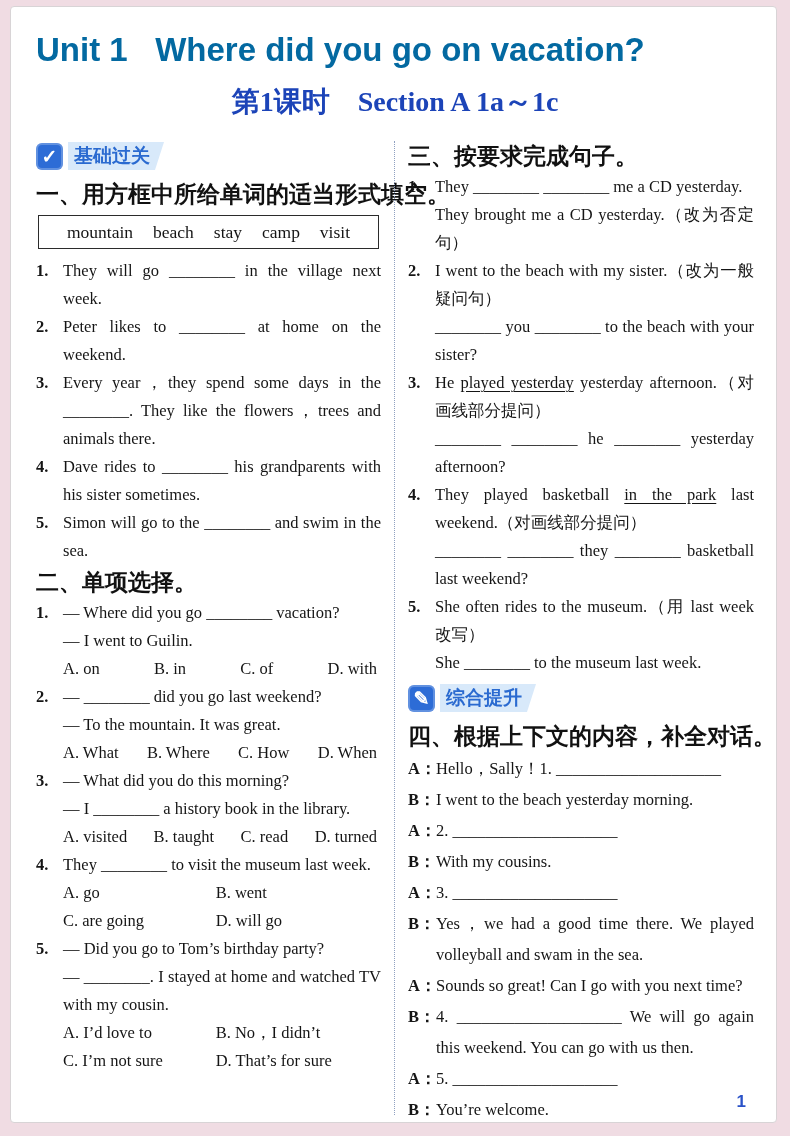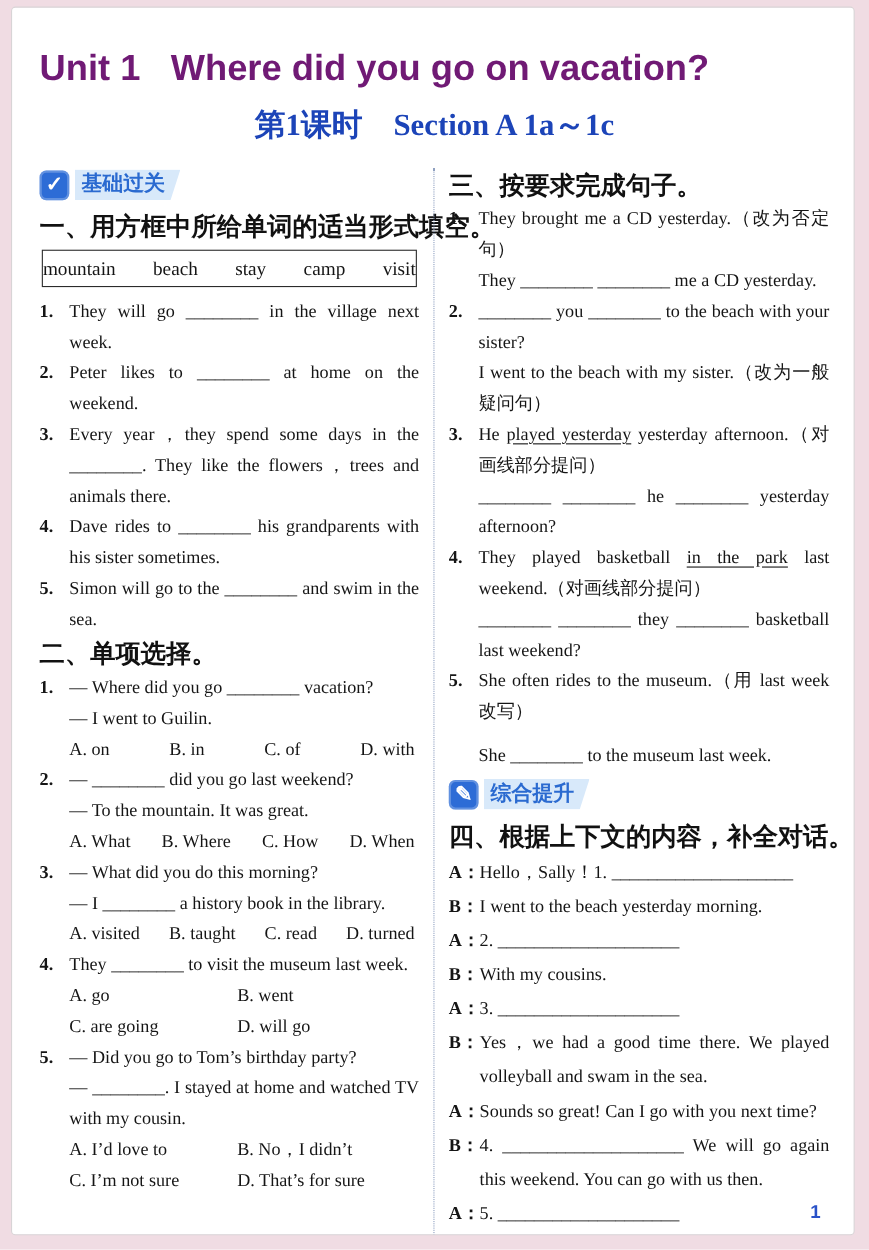--- a/index.html
+++ b/index.html
@@ -11,24 +11,24 @@
     -webkit-font-smoothing:antialiased;
   }
   .page{
     position:absolute;top:6px;left:10px;right:13px;bottom:13px;
     background:#ffffff;border:1px solid #d8d4d6;border-radius:4px;
     overflow:hidden;
   }
   .content{position:absolute;top:0;left:25px;right:22px;bottom:0;}
 
   .title{
-    margin-top:36px;
+    margin-top:24px;
     font-family:"Liberation Sans",sans-serif;
     font-weight:bold;font-size:33px;letter-spacing:0px;
-    color:#701a75;white-space:pre-wrap;
+    color:#0369a1;white-space:pre-wrap;
   }
   .subtitle{
     margin-top:14px;text-align:center;
     font-family:"Liberation Serif",serif;
     font-weight:bold;font-size:28px;color:#1c44b8;white-space:pre-wrap;
   }
 
   .cols{display:flex;margin-top:18px;align-items:stretch;}
   .col-left{width:345px;}
   .divider{width:0;border-left:1px dotted #8fa0c0;margin:2px 13px 10px 13px;}
@@ -51,28 +51,28 @@
 
   .sec-heading{
     font-family:"Liberation Sans",sans-serif;font-weight:bold;
     font-size:23px;line-height:30px;color:#111;margin:2px 0 2px 0;
     white-space:nowrap;
   }
 
   .wordbox{
     border:1.5px solid #2b2b2b;margin:6px 2px 8px 2px;
     display:flex;justify-content:space-between;align-items:center;
-    padding:4px 0;font-size:17.5px;line-height:24px;
+    padding:4px 28px;font-size:17.5px;line-height:24px;
   }
 
   .item{display:flex;margin:0;}
   .num{width:27px;flex:0 0 auto;font-weight:bold;font-size:16.5px;line-height:28px;}
   .itext{flex:1;min-width:0;font-size:16.5px;line-height:28px;text-align:justify;}
   .itext div{text-align:justify;}
-  .itext .last{text-align:left;margin-top:12px;}
+  .itext .last{text-align:left;}
 
   .opts-row{display:flex;justify-content:space-between;padding-right:4px;text-align:left;}
   .opts-grid{display:grid;grid-template-columns:48% 52%;text-align:left;}
   .opts-row span,.opts-grid span{white-space:pre;}
 
   .ul{text-decoration:underline;text-underline-offset:3px;}
 
   .dline{display:flex;font-size:16.5px;line-height:31px;}
   .speaker{width:28px;flex:0 0 auto;font-weight:bold;}
   .dtext{flex:1;min-width:0;text-align:justify;}
@@ -207,30 +207,30 @@
 
       <div class="divider"></div>
 
       <div class="col-right">
 
         <div class="sec-heading">三、按要求完成句子。</div>
 
         <div class="item">
           <span class="num">1.</span>
           <div class="itext">
+            <div>They ________ ________ me a CD yesterday.</div>
             <div><span>They brought me a CD yesterday.（改为否定句）</span><span class="ul"></span><span></span></div>
-            <div>They ________ ________ me a CD yesterday.</div>
           </div>
         </div>
 
         <div class="item">
           <span class="num">2.</span>
           <div class="itext">
+            <div><span>I went to the beach with my sister.（改为一般疑问句）</span><span class="ul"></span><span></span></div>
             <div>________ you ________ to the beach with your sister?</div>
-            <div><span>I went to the beach with my sister.（改为一般疑问句）</span><span class="ul"></span><span></span></div>
           </div>
         </div>
 
         <div class="item">
           <span class="num">3.</span>
           <div class="itext">
             <div><span>He </span><span class="ul">played yesterday</span><span> yesterday afternoon.（对画线部分提问）</span></div>
             <div>________ ________ he ________ yesterday afternoon?</div>
           </div>
         </div>

